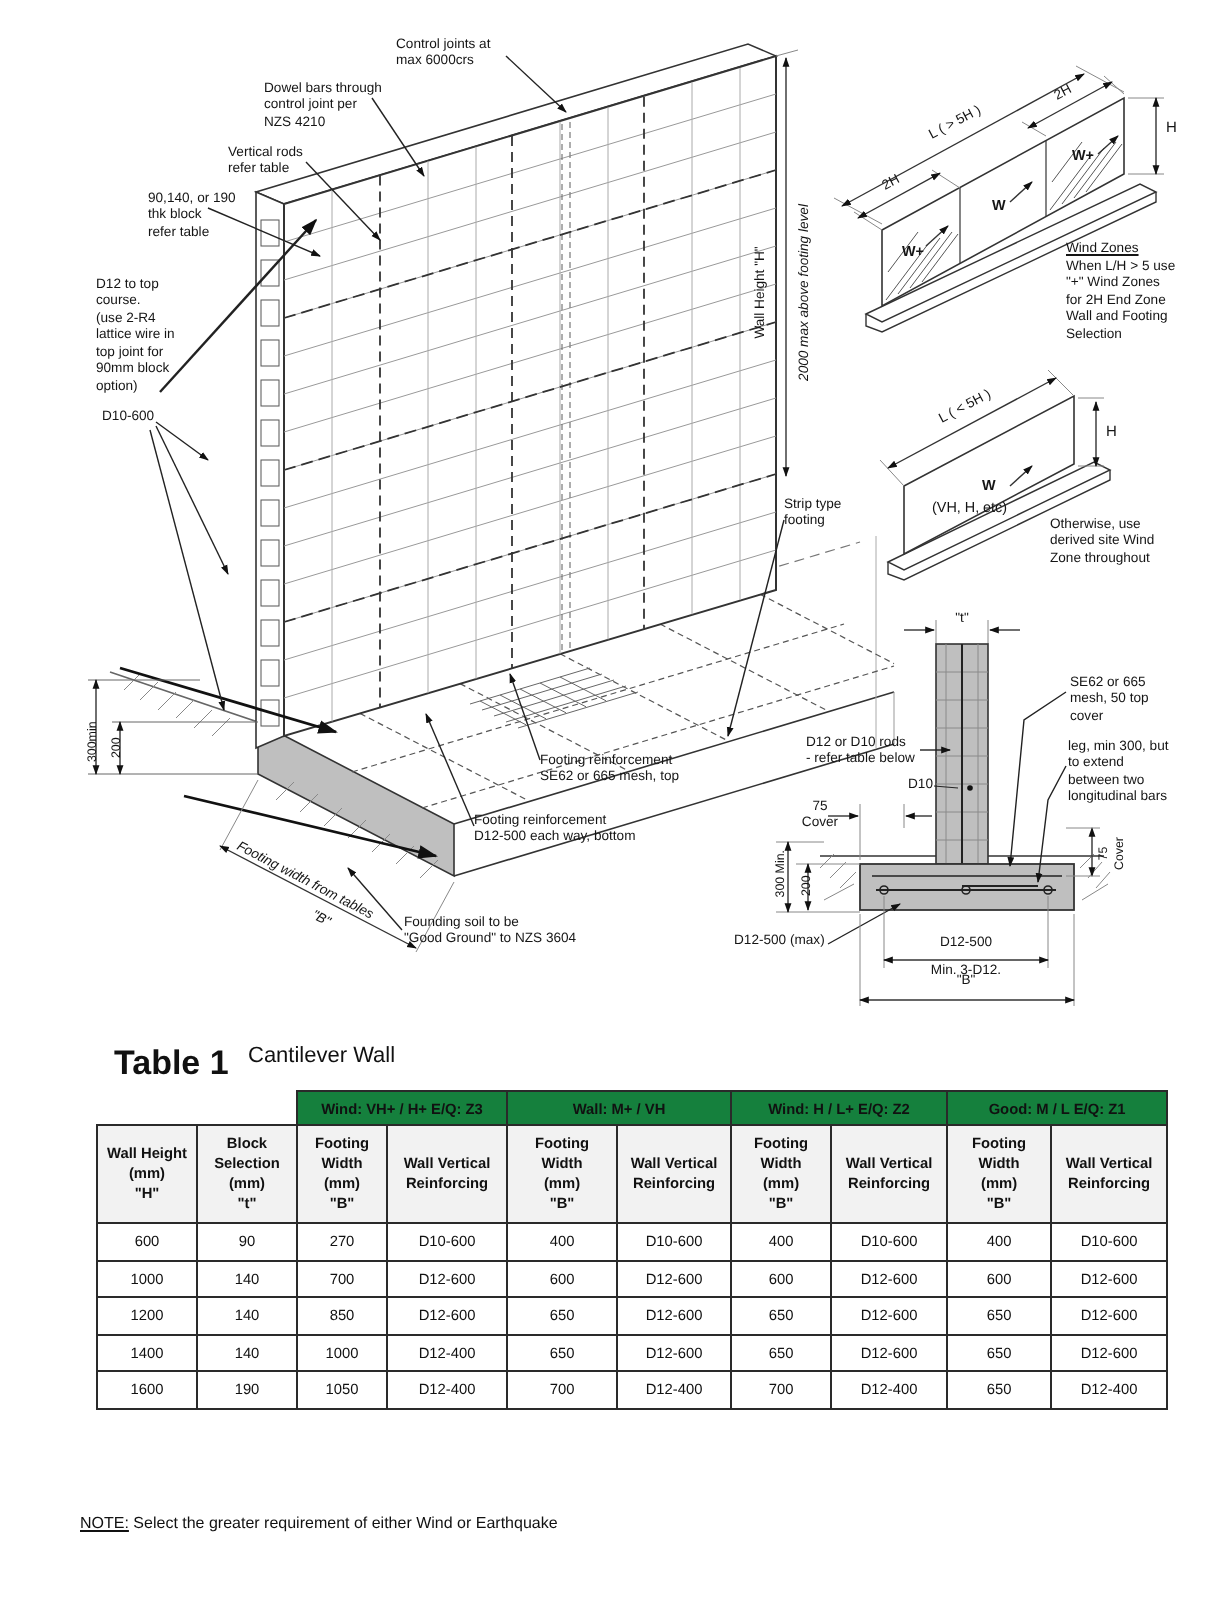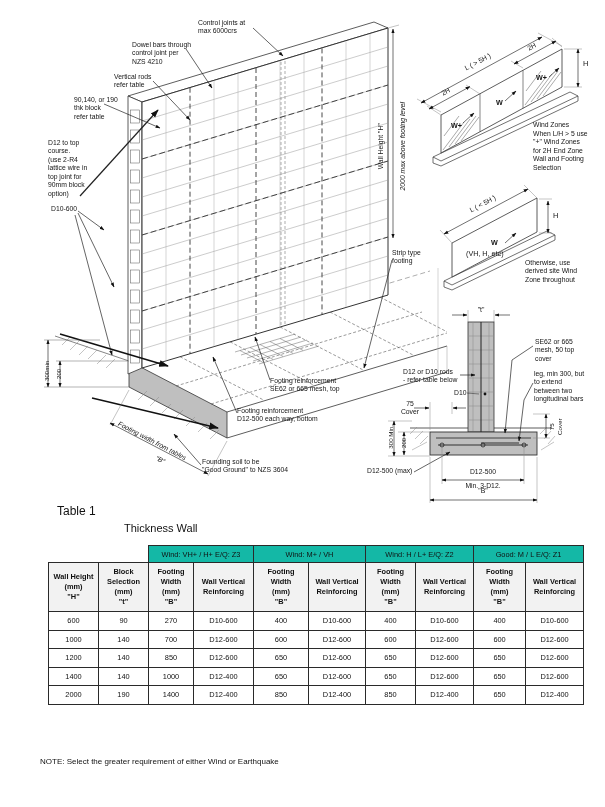--- a/index.html
+++ b/index.html
@@ -5,31 +5,31 @@
   html,body{margin:0;padding:0;background:#fff;}
   #page{position:relative;width:605px;height:807px;background:#fff;overflow:hidden;
         font-family:"Liberation Sans",sans-serif;color:#111;}
   svg{position:absolute;left:0;top:0;}
   .lbl{position:absolute;font-size:6.8px;line-height:1.25;color:#151515;white-space:pre-line;}
   .ctr{text-align:center;}
   .it{font-style:italic;}
   .r90{transform:rotate(-90deg);transform-origin:center;}
   .r27{transform:rotate(27.5deg);transform-origin:center;}
   .rL{transform:rotate(-28deg);transform-origin:center;}
-  .ul{}
+  .ul{text-decoration:underline;}
   .csf-title{position:absolute;left:405px;top:502px;width:170px;text-align:center;
      font-size:12.5px;text-decoration:underline;color:#111;}
-  .tbl-title{position:absolute;left:57px;top:504px;font-size:12px;font-weight:normal;}
+  .tbl-title{position:absolute;left:57px;top:522px;font-size:17px;font-weight:bold;}
   .tbl-subtitle{position:absolute;left:124px;top:522px;font-size:11px;}
   table.cw{position:absolute;left:48px;top:545px;width:535px;border-collapse:collapse;
      table-layout:fixed;font-size:7.4px;}
   table.cw th,table.cw td{border:1px solid #2a2a2a;text-align:center;vertical-align:middle;
      padding:1px 2px;}
   table.cw .nb{border:none;background:#fff;}
-  table.cw .grp{background:#14b8a6;font-weight:normal;height:14px;}
+  table.cw .grp{background:#15803d;font-weight:bold;height:14px;}
   table.cw .ch{background:#f2f2f2;font-weight:bold;white-space:pre-line;line-height:1.35;height:46px;}
   table.cw tbody td{height:15.5px;background:#fff;}
   .note{position:absolute;left:40px;top:757px;font-size:8px;}
   .caption{position:absolute;left:0;top:812px;width:515px;text-align:right;
      font-size:9.5px;font-weight:bold;font-style:italic;color:#3c5a50;}
 </style>
 </head>
 <body>
 
 <div id="page">
@@ -404,40 +404,40 @@
 <div class="lbl r90 ctr" style="left:376px;top:433px;width:30px;font-size:6.2px;">300 Min.</div>
 <div class="lbl r90 ctr" style="left:396px;top:439px;width:16px;font-size:6.2px;">200</div>
 <div class="lbl r90 ctr" style="left:543px;top:419px;width:26px;font-size:6.2px;">75
 Cover</div>
 <div class="lbl" style="left:367px;top:467px;">D12-500 (max)</div>
 <div class="lbl ctr" style="left:455px;top:468px;width:56px;">D12-500</div>
 <div class="lbl ctr" style="left:452px;top:482px;width:62px;">Min. 3-D12.</div>
 <div class="lbl ctr" style="left:468px;top:487px;width:30px;">"B"</div>
 
 <div class="tbl-title">Table 1</div>
-<div class="tbl-subtitle">Thickness Wall</div>
+<div class="tbl-subtitle">Cantilever Wall</div>
 
 <table class="cw">
   <colgroup>
     <col style="width:50px">
         <col style="width:50px">
         <col style="width:45px">
         <col style="width:60px">
     <col style="width:55px">
         <col style="width:57px">
         <col style="width:50px">
         <col style="width:58px">
     <col style="width:52px">
         <col style="width:58px">
   </colgroup>
   <thead>
     <tr>
       <td class="nb" colspan="2"></td>
       <th class="grp" colspan="2">Wind: VH+ / H+   E/Q: Z3</th>
-      <th class="grp" colspan="2">Wind: M+ / VH</th>
+      <th class="grp" colspan="2">Wall: M+ / VH</th>
       <th class="grp" colspan="2">Wind: H / L+   E/Q: Z2</th>
       <th class="grp" colspan="2">Good: M / L   E/Q: Z1</th>
     </tr>
     <tr>
       <th class="ch">Wall Height
 (mm)
 "H"</th>
       <th class="ch">Block
 Selection
 (mm)
@@ -511,27 +511,27 @@
           <td>1000</td>
           <td>D12-400</td>
           <td>650</td>
           <td>D12-600</td>
           <td>650</td>
           <td>D12-600</td>
           <td>650</td>
           <td>D12-600</td>
         </tr>
         <tr>
-          <td>2000</td>
+          <td>1600</td>
           <td>190</td>
-          <td>1400</td>
+          <td>1050</td>
           <td>D12-400</td>
-          <td>850</td>
+          <td>700</td>
           <td>D12-400</td>
-          <td>850</td>
+          <td>700</td>
           <td>D12-400</td>
           <td>650</td>
           <td>D12-400</td>
         </tr>
       </tbody>
 </table>
 
 <div class="note"><span class="ul">NOTE:</span><span> Select the greater requirement of either Wind or Earthquake</span></div>
 
 <div class="caption">Figure 2:  Cantilever Wall</div>

